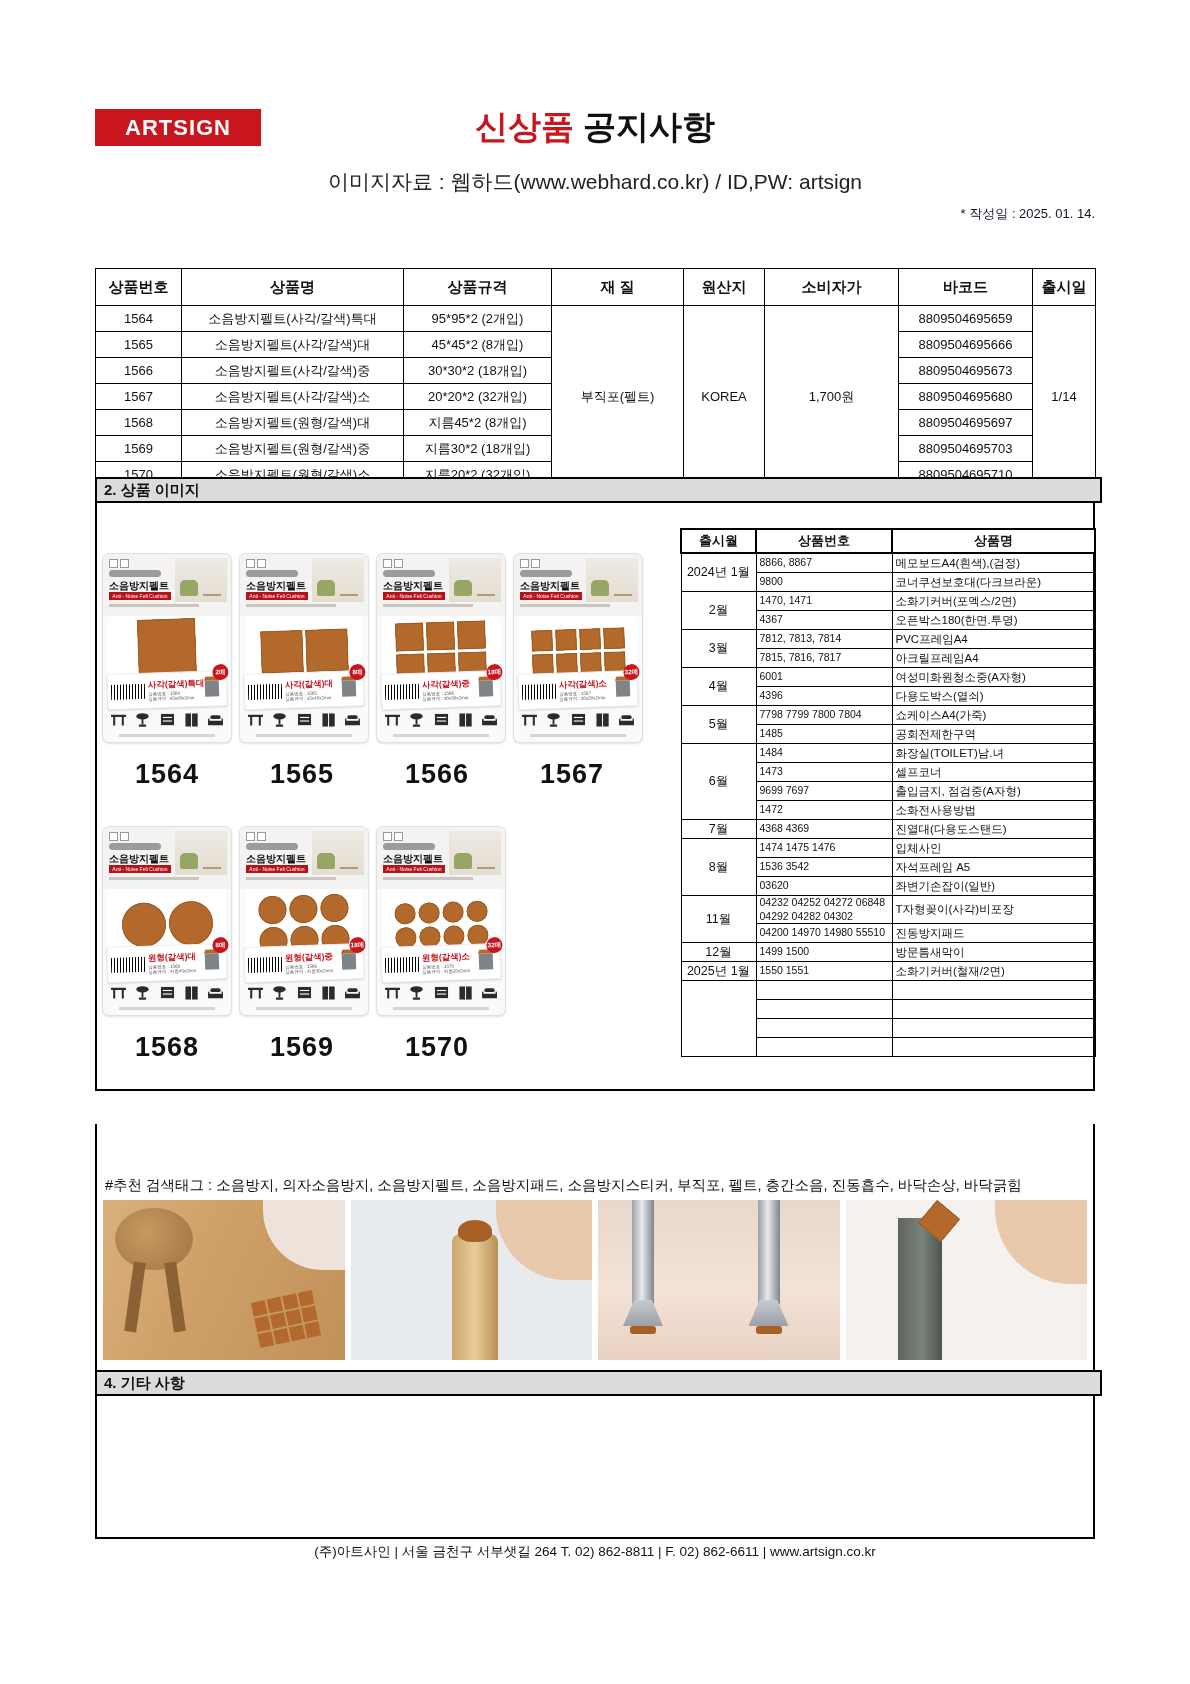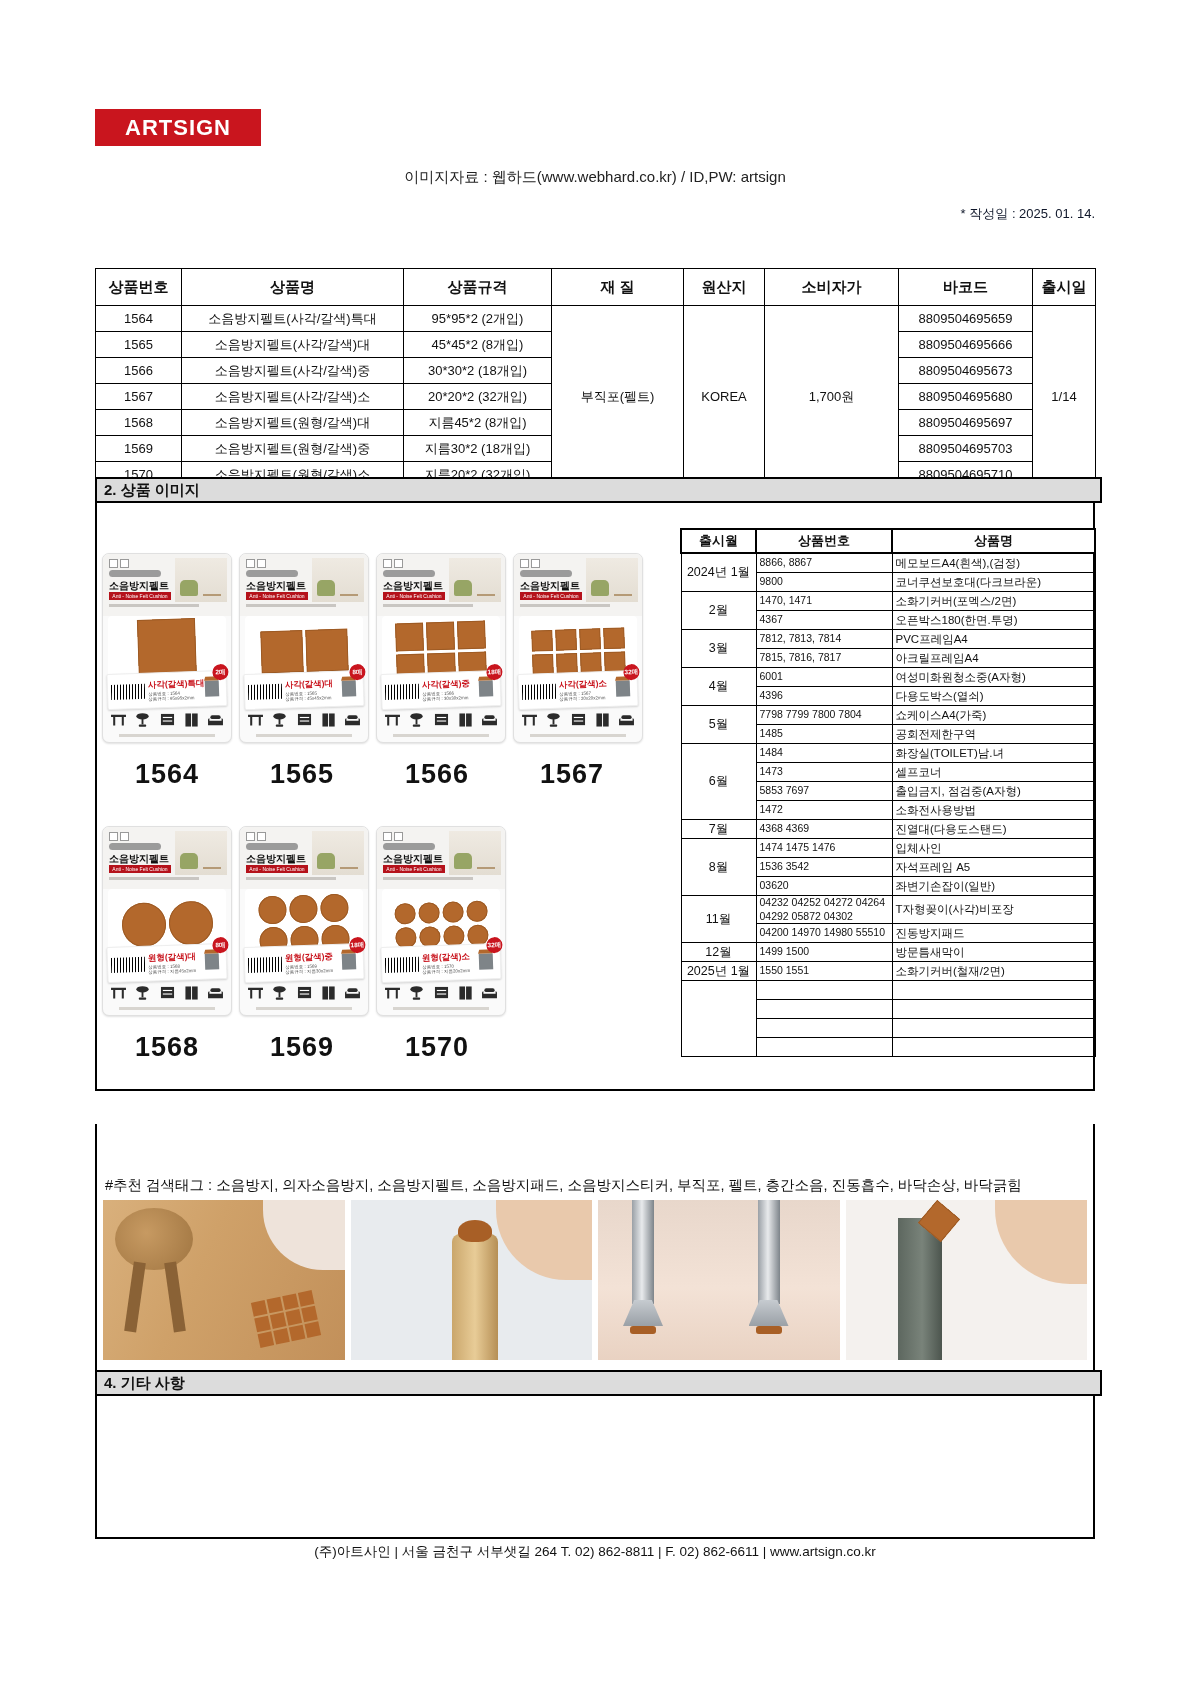--- a/index.html
+++ b/index.html
@@ -4,21 +4,21 @@
 <style>
   html,body{margin:0;padding:0;background:#fff;}
   .page{position:relative;width:1190px;height:1684px;background:#fff;overflow:hidden;
         font-family:"Liberation Sans","DejaVu Sans",sans-serif;color:#111;}
   
   .logo{position:absolute;left:95px;top:109px;width:166px;height:37px;background:#c9151e;
         display:flex;align-items:center;justify-content:center;}
   .logo span{color:#fff;font-weight:bold;font-size:22px;letter-spacing:1px;}
   .title{position:absolute;left:95px;top:105px;width:1000px;text-align:center;font-size:33px;font-weight:bold;}
   .title .red{color:#c9151e;}
-  .subtitle{position:absolute;left:95px;top:168px;width:1000px;text-align:center;font-size:15px;color:#222;}
+  .subtitle{position:absolute;left:95px;top:168px;width:1000px;text-align:center;font-size:21px;color:#222;}
   .dateline{position:absolute;left:95px;top:205px;width:1000px;text-align:right;font-size:13px;color:#0f172a;}
   
   .sec-bar{position:absolute;left:95px;width:996px;height:22px;background:#dcdcdc;border:2px solid #000;
            font-size:15px;font-weight:bold;display:flex;align-items:center;padding-left:7px;}
   .sec-box{position:absolute;left:95px;width:996px;border:2px solid #000;border-top:none;background:#fff;}
   
   table{border-collapse:collapse;}
   .ptable{position:absolute;left:95px;top:268px;width:1000px;table-layout:fixed;}
   .ptable th,.ptable td{border:1.5px solid #000;text-align:center;overflow:hidden;white-space:nowrap;}
   .ptable th{height:34px;font-size:15px;font-weight:bold;background:#fff;}
@@ -112,20 +112,21 @@
   .footer{position:absolute;left:95px;top:1543px;width:1000px;text-align:center;font-size:13.5px;color:#111;}
 </style>
 </head>
 <body>
 
 <div class="page">
 
   <div class="logo">
     <span>ARTSIGN</span>
   </div>
+  <div class="title"><span class="red">신상품</span><span> 공지사항</span></div>
   <div class="subtitle">이미지자료 : 웹하드(www.webhard.co.kr) / ID,PW: artsign</div>
   <div class="dateline">* 작성일 : 2025. 01. 14.</div>
 
   <table class="ptable">
     <colgroup>
       <col style="width:86px">
         <col style="width:222px">
         <col style="width:148px">
         <col style="width:132px">
       <col style="width:81px">
@@ -709,21 +710,21 @@
             <tr>
               <td class="month" rowspan="4">6월</td>
               <td class="nums">1484</td>
               <td class="name">화장실(TOILET)남.녀</td>
             </tr>
             <tr>
               <td class="nums">1473</td>
               <td class="name">셀프코너</td>
             </tr>
             <tr>
-              <td class="nums">5853 7697</td>
+              <td class="nums">9699 7697</td>
               <td class="name">출입금지, 점검중(A자형)</td>
             </tr>
             <tr>
               <td class="nums">1472</td>
               <td class="name">소화전사용방법</td>
             </tr>
             <tr>
               <td class="month" rowspan="1">7월</td>
               <td class="nums">4368 4369</td>
               <td class="name">진열대(다용도스탠드)</td>
@@ -736,21 +737,21 @@
             <tr>
               <td class="nums">1536 3542</td>
               <td class="name">자석프레임 A5</td>
             </tr>
             <tr>
               <td class="nums">03620</td>
               <td class="name">좌변기손잡이(일반)</td>
             </tr>
             <tr>
               <td class="month" rowspan="2">11월</td>
-              <td class="nums">04232 04252 04272 04264 04292 05872 04302</td>
+              <td class="nums">04232 04252 04272 06848 04292 04282 04302</td>
               <td class="name">T자형꽂이(사각)비포장</td>
             </tr>
             <tr>
               <td class="nums">04200 14970 14980 55510</td>
               <td class="name">진동방지패드</td>
             </tr>
             <tr>
               <td class="month" rowspan="1">12월</td>
               <td class="nums">1499 1500</td>
               <td class="name">방문틈새막이</td>

